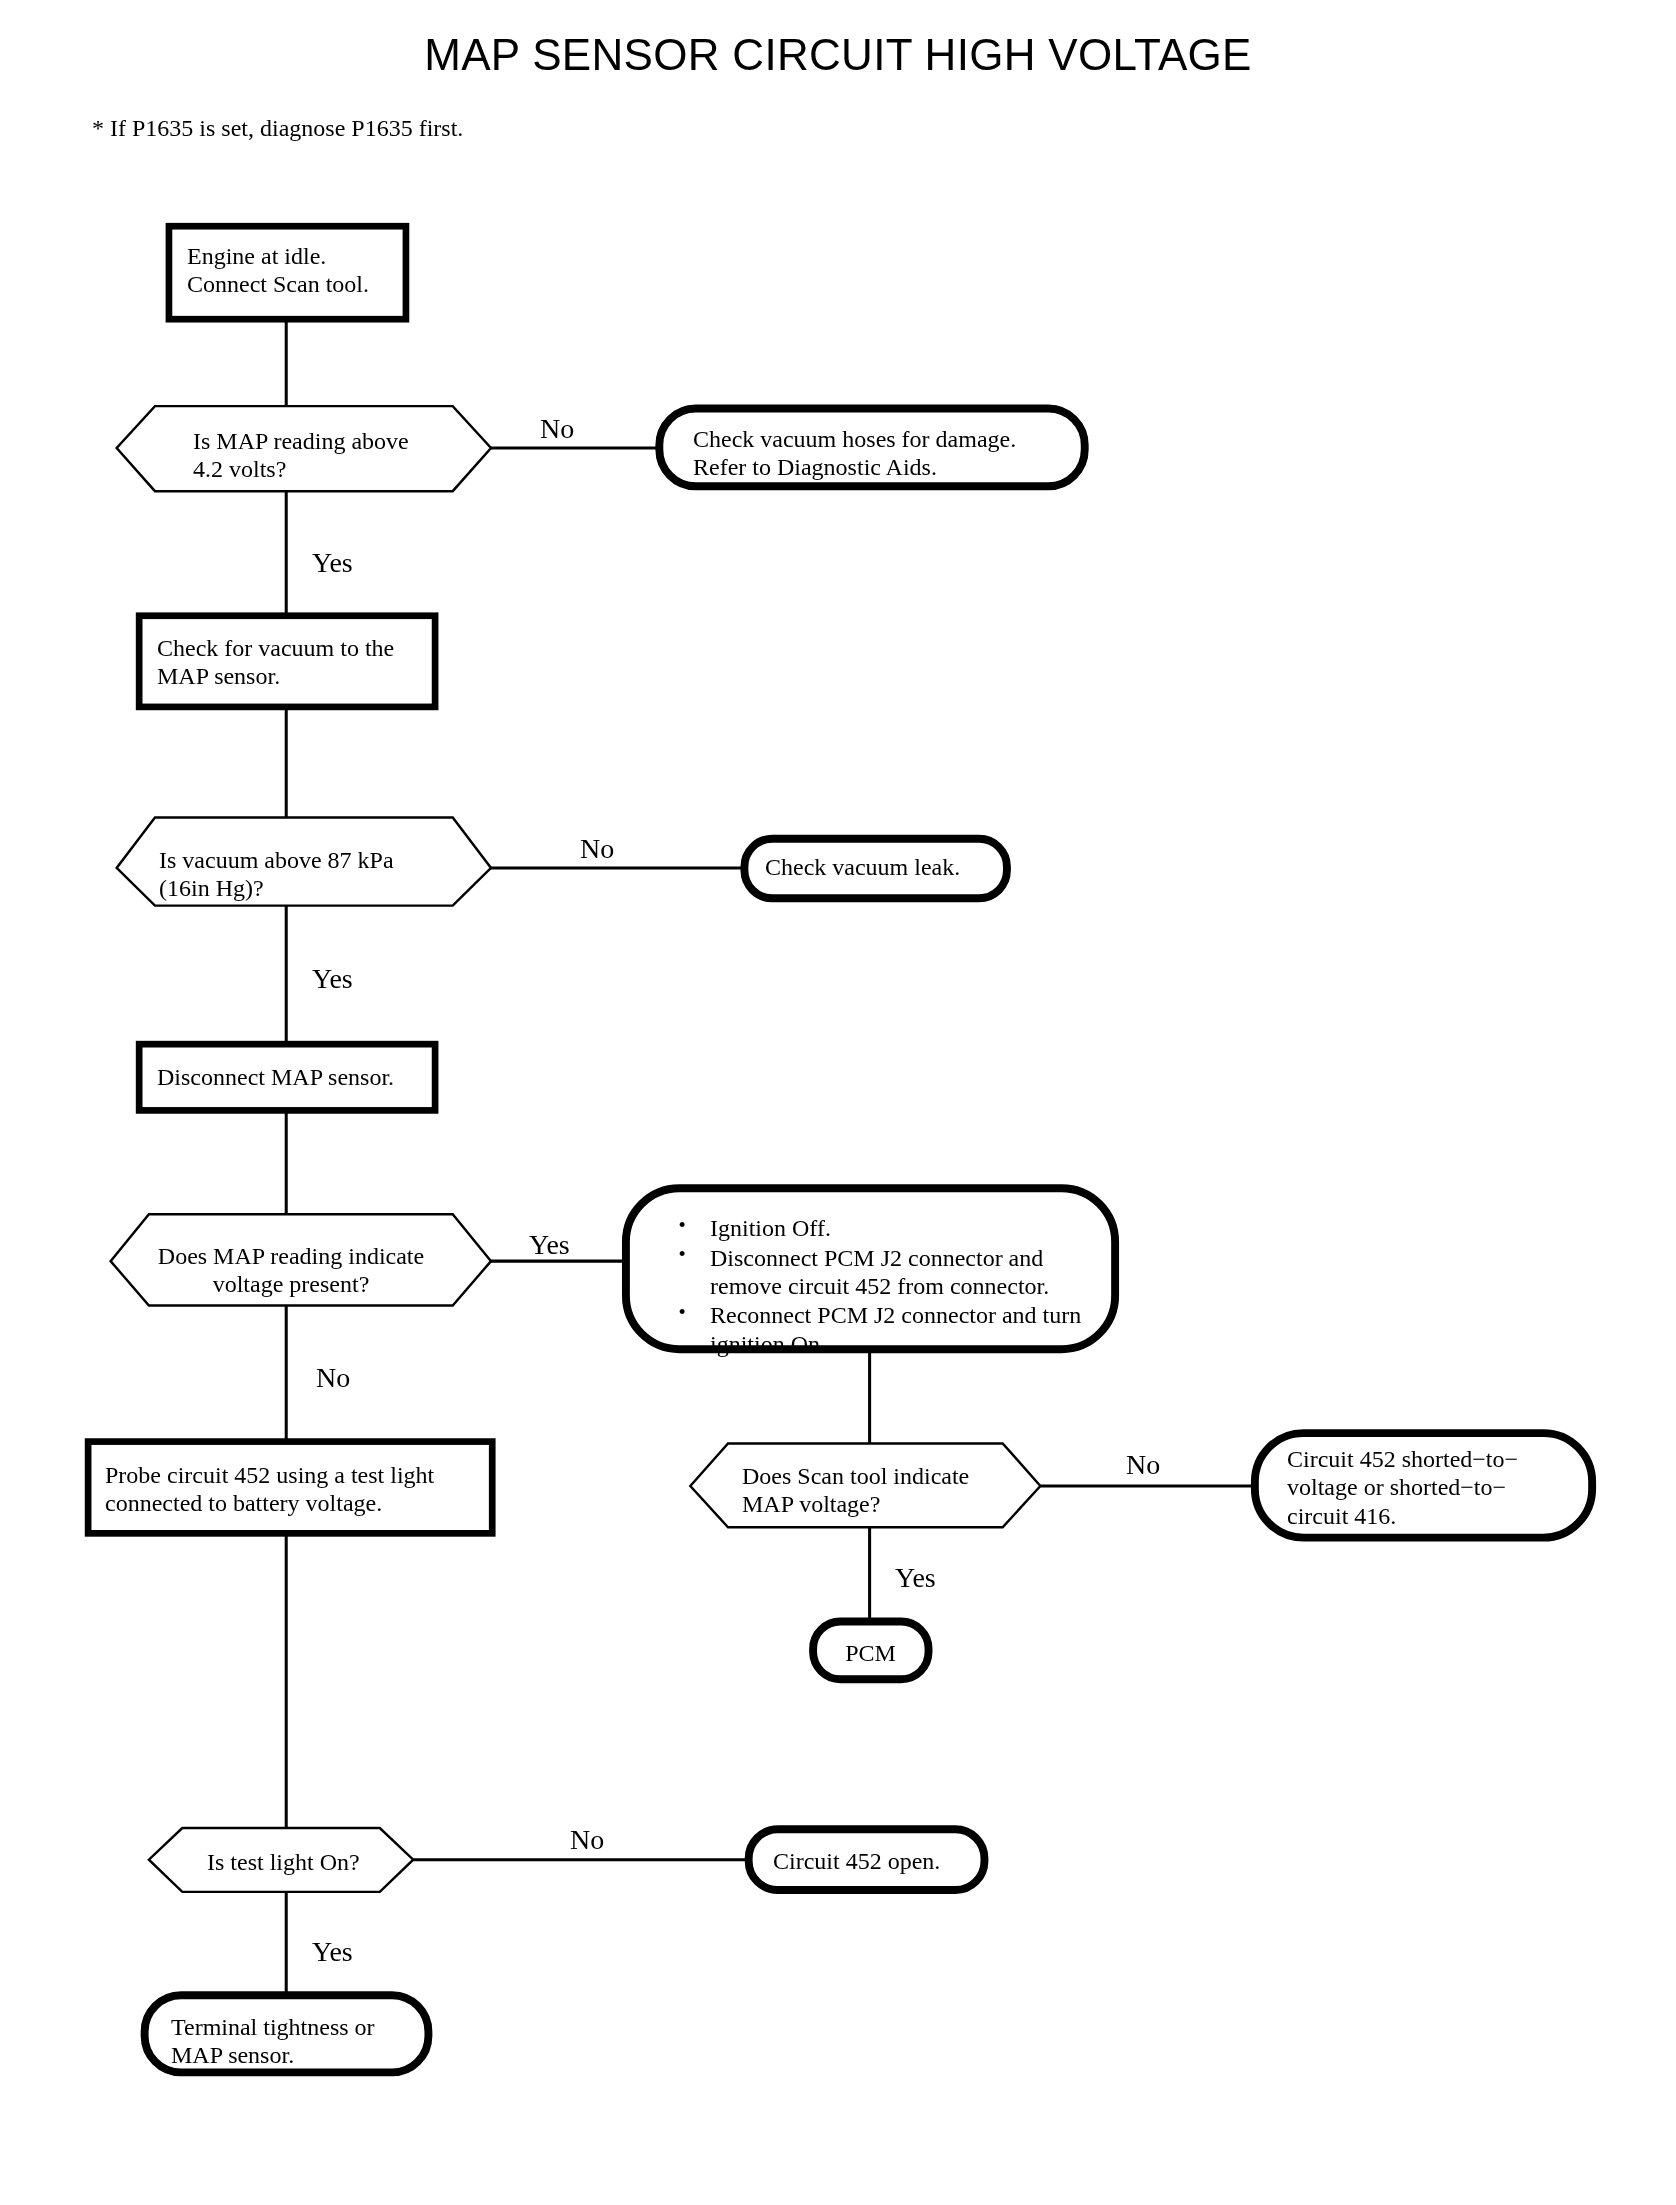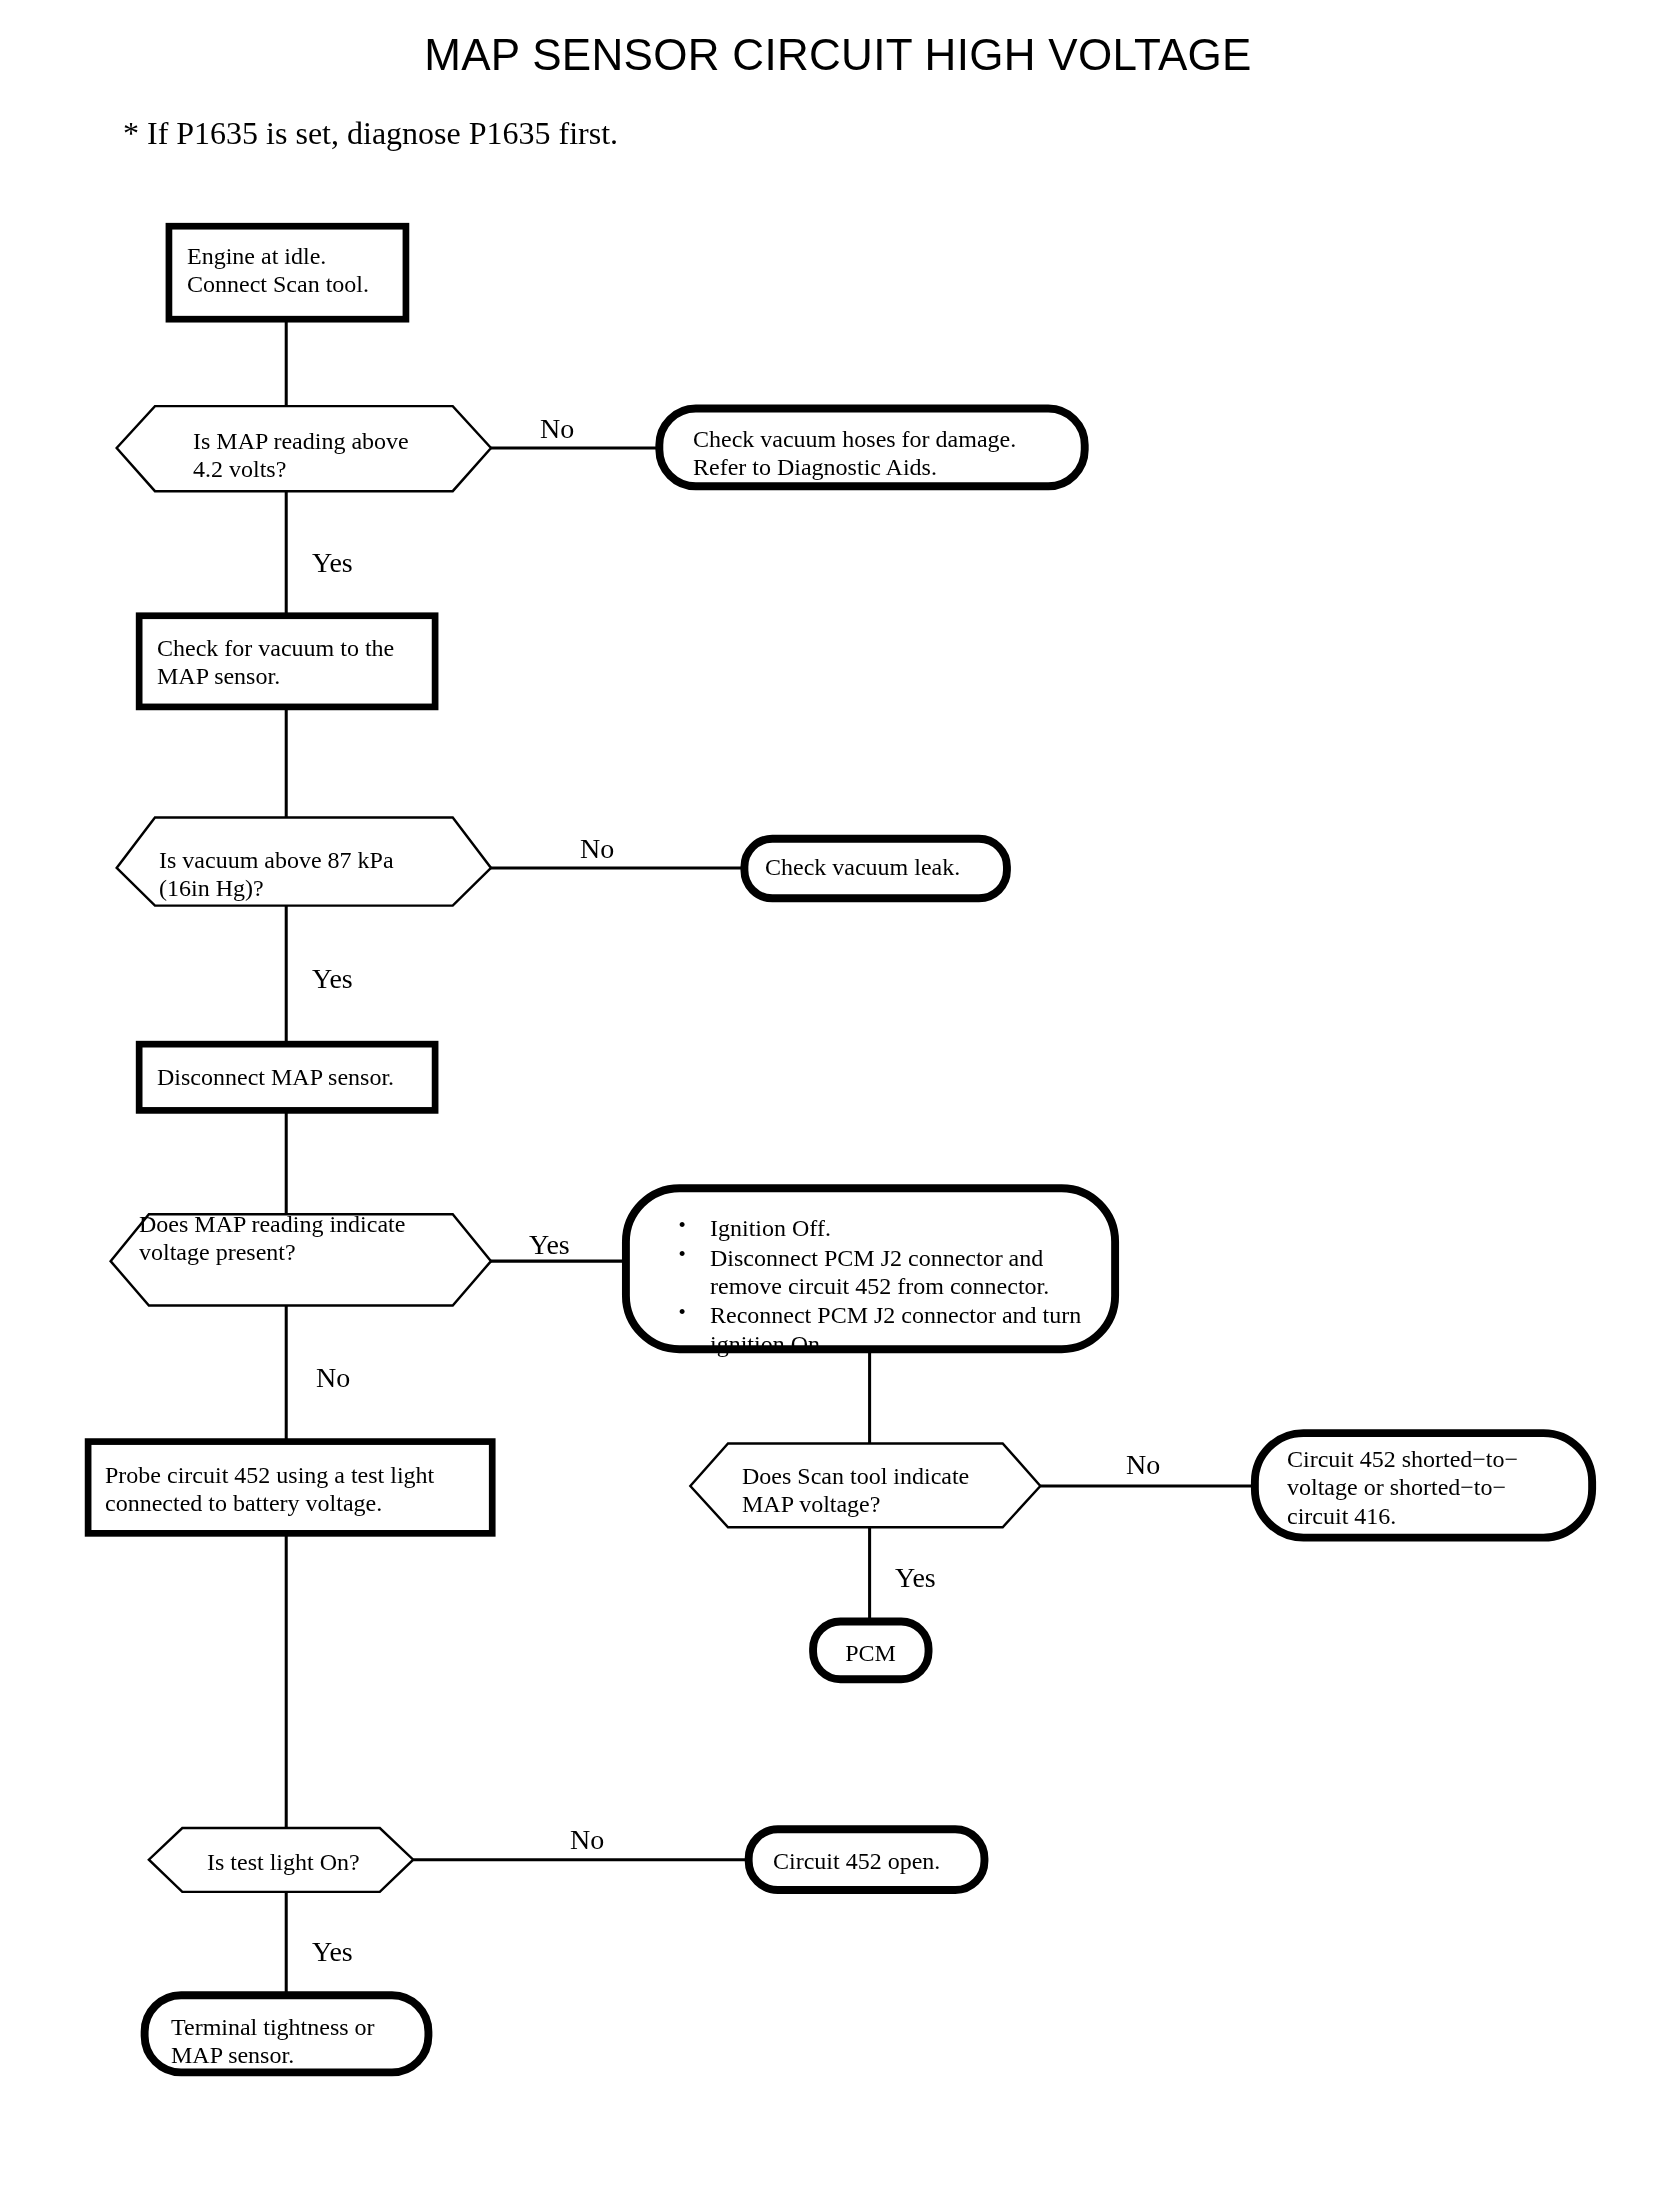--- a/index.html
+++ b/index.html
@@ -39,22 +39,21 @@
     width: 1676px;
     text-align: center;
     font-family: "Liberation Sans", "DejaVu Sans", sans-serif;
     font-size: 44px;
     letter-spacing: 0.3px;
   }
   .note-text {
     position: absolute;
     left: 92px;
     top: 115px;
-    font-size: 32px;
-    margin-left: 31px;
+    font-size: 24px;
   }
   .branch-label {
     position: absolute;
     font-size: 28px;
   }
   .bullet-list {
     position: absolute;
     margin: 12px;
     padding: 0;
     list-style: none;
@@ -156,21 +155,21 @@
   <div class="node-text" style="left:157px; top:634px; width:280px;">Check for vacuum to the
 MAP sensor.</div>
 
   <div class="node-text" style="left:159px; top:846px; width:298px;">Is vacuum above 87 kPa
 (16in Hg)?</div>
 
   <div class="node-text" style="left:765px; top:853px; width:243px;">Check vacuum leak.</div>
 
   <div class="node-text" style="left:157px; top:1063px; width:274px;">Disconnect MAP sensor.</div>
 
-  <div class="node-text" style="left:139px; top:1210px; width:304px;">Does MAP reading indicate
+  <div class="node-text" style="left:139px; top:1242px; width:304px;text-align:center;">Does MAP reading indicate
 voltage present?</div>
 
   <ul class="bullet-list" style="left:663px; top:1202px; width:438px;">
     <li>Ignition Off.</li>
     <li>Disconnect PCM J2 connector and remove circuit 452 from connector.</li>
     <li>Reconnect PCM J2 connector and turn ignition On.</li>
   </ul>
 
   <div class="node-text" style="left:105px; top:1461px; width:383px;">Probe circuit 452 using a test light
 connected to battery voltage.</div>

